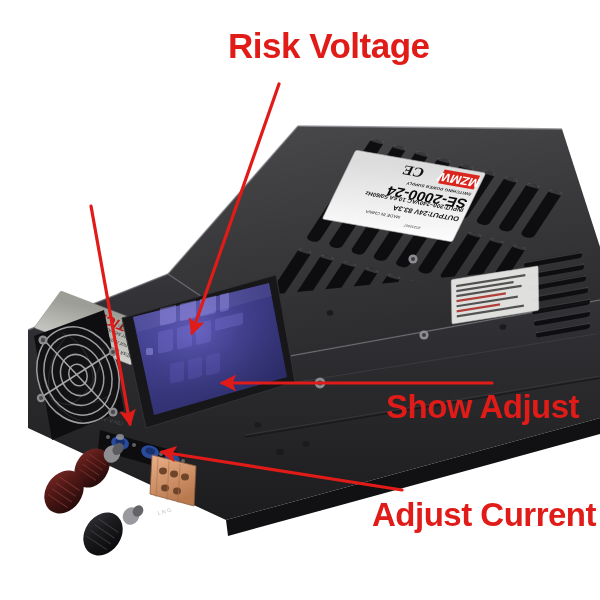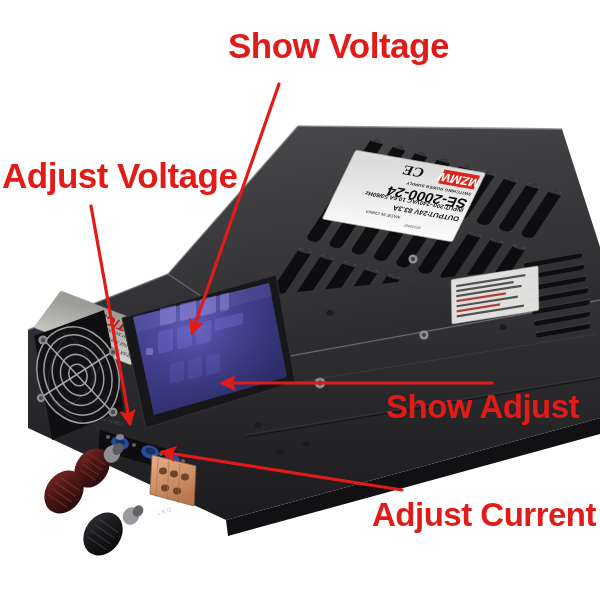--- a/index.html
+++ b/index.html
@@ -438,18 +438,17 @@
     </g>
 
     <g stroke="#e01b18" stroke-width="3.2" fill="none" stroke-linecap="round">
       <line x1="279" y1="84" x2="192" y2="333" marker-end="url(#arrowHead)"></line>
       <line x1="91" y1="206" x2="130" y2="424" marker-end="url(#arrowHead)"></line>
       <line x1="492" y1="383" x2="222" y2="383" marker-end="url(#arrowHead)"></line>
       <line x1="402" y1="490" x2="162" y2="452" marker-end="url(#arrowHead)"></line>
     </g>
   </svg>
 
-  <div class="anno sv">Show Voltage</div>
-  <div class="anno av">Adjust Voltage</div>
+  <div class="anno sv">Risk Voltage</div>
   <div class="anno sc">Show Adjust</div>
   <div class="anno ac">Adjust Current</div>
 
 </div>
 
 </body></html>

